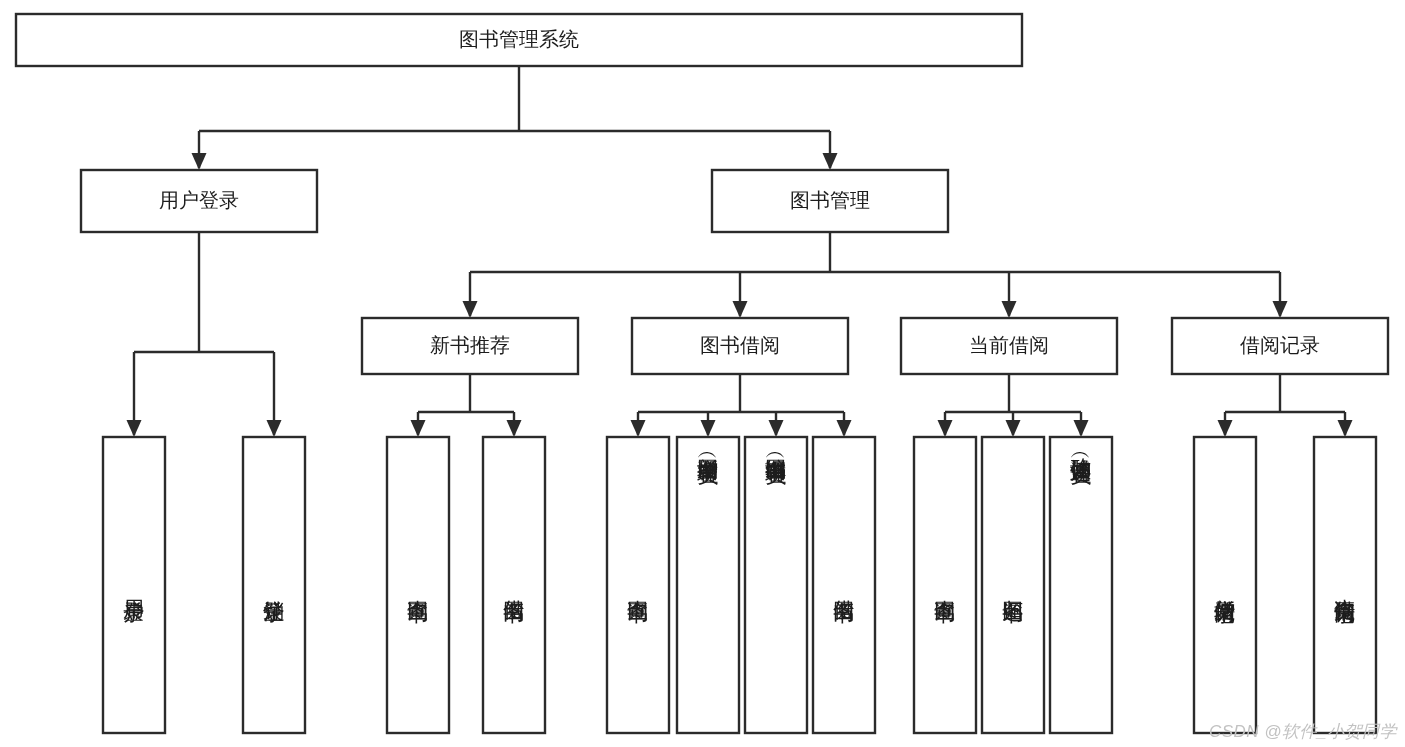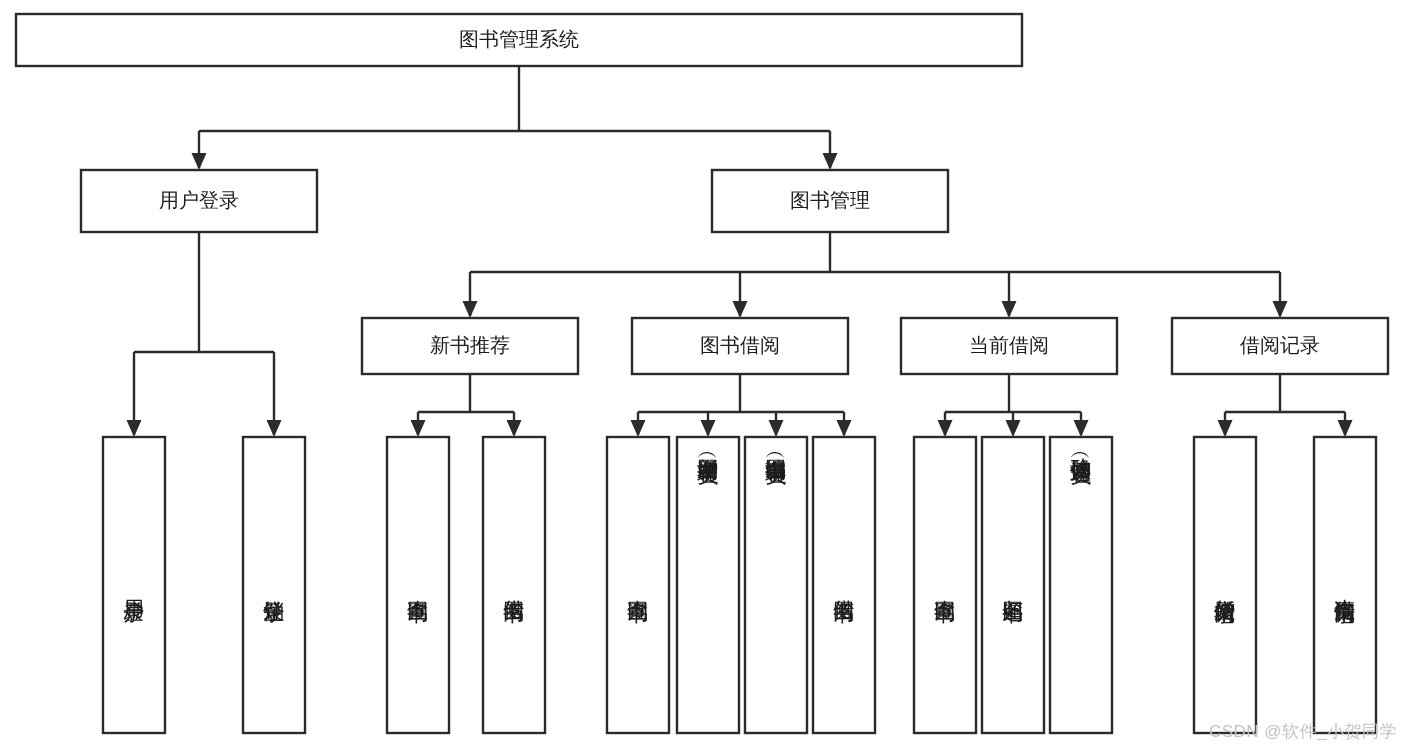--- a/index.html
+++ b/index.html
@@ -64,20 +64,21 @@
   }
   .watermark {
     position: absolute;
     right: 8px;
     bottom: 4px;
     font-family: "Liberation Sans", "DejaVu Sans", sans-serif;
     font-size: 17px;
     color: #c2c2c2;
     letter-spacing: 0.5px;
     user-select: none;
+    font-style: italic;
   }
 </style>
 </head>
 <body>
 
 <div id="diagram-root">
 
   <svg id="tree-svg" viewBox="0 0 1405 747">
     <g id="connectors-layer">
         <line x1="519" y1="66" x2="519" y2="131" class="connector"></line>

